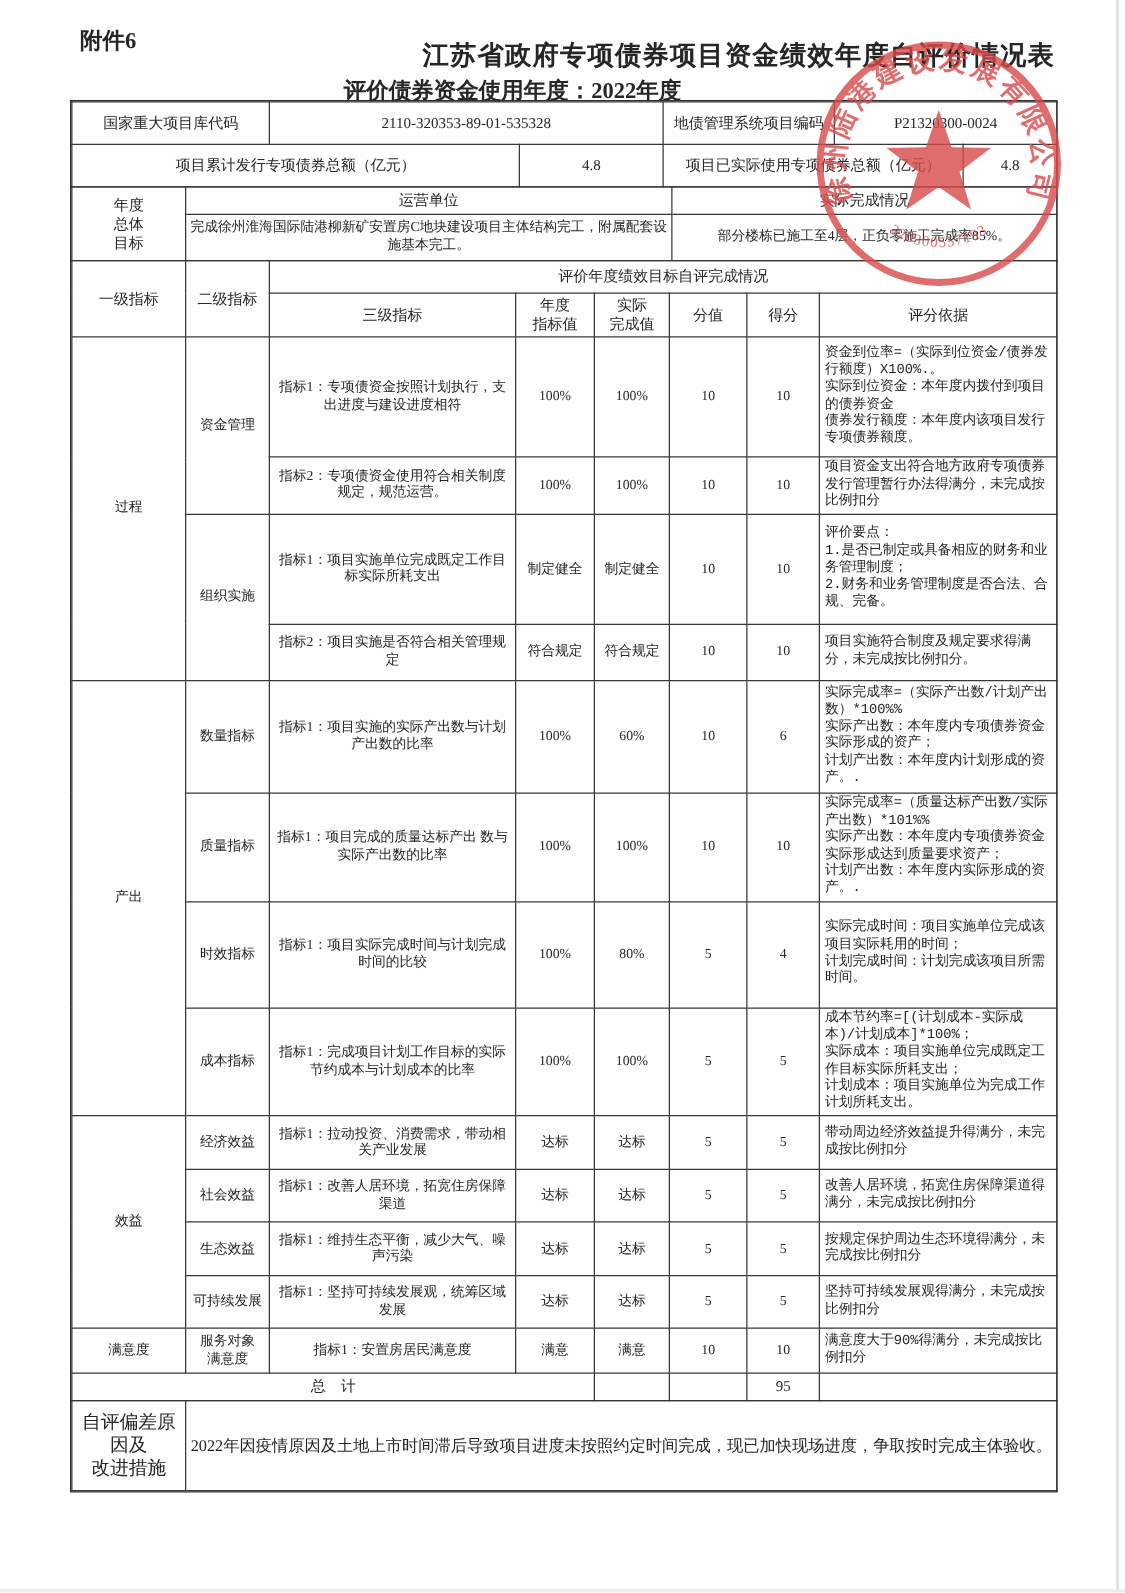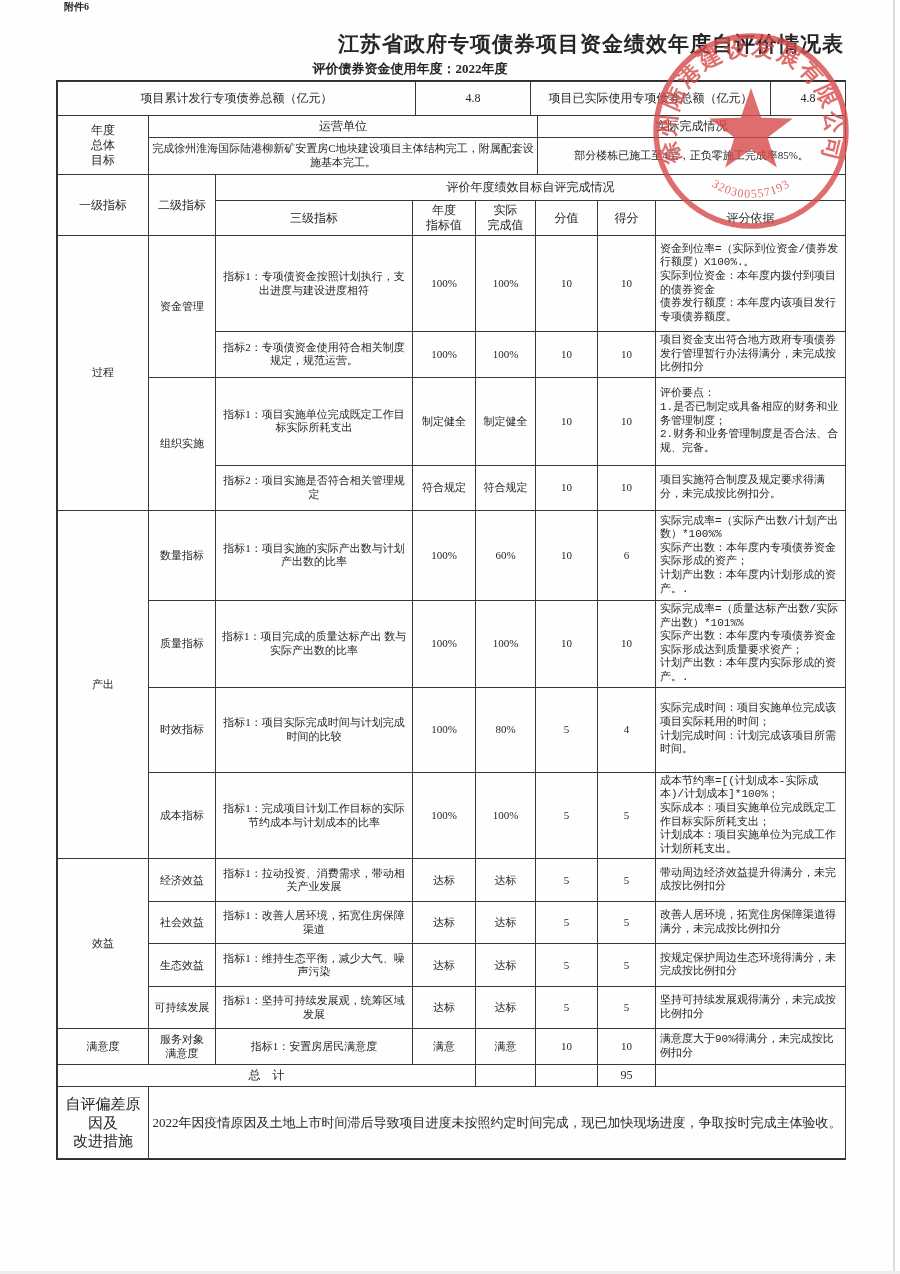--- a/index.html
+++ b/index.html
@@ -5,25 +5,25 @@
   html,body{margin:0;padding:0;}
   body{
     width:900px;height:1274px;background:#fefefe;position:relative;
     font-family:"Liberation Serif","DejaVu Serif",serif;color:#262626;
     overflow:hidden;
   }
   .sheet{position:relative;width:900px;height:1274px;}
   .scan-edge{position:absolute;top:0;right:5px;width:2px;height:100%;background:#dcdcda;}
   .scan-bottom{position:absolute;left:0;bottom:0;width:100%;height:3px;background:#eceeec;}
 
-  .attach{position:absolute;left:64px;top:0;font-size:10px;font-weight:bold;}
+  .attach{position:absolute;left:64px;top:20px;font-size:18px;font-weight:bold;}
   .title{position:absolute;left:0;top:30px;width:844px;text-align:right;
          font-size:21px;font-weight:bold;letter-spacing:1px;}
   .subtitle{position:absolute;left:0;top:60px;width:820px;text-align:center;
-            font-size:13px;font-weight:600;}
+            font-size:18px;font-weight:600;}
 
   .tables{position:absolute;left:56px;top:80px;width:788px;border:1px solid #2f2f2f;}
   table{border-collapse:collapse;table-layout:fixed;width:788px;}
   table + table{margin-top:-1px;}
   td{
     border:1px solid #383838;font-size:11px;line-height:1.25;
     padding:2px 3px;text-align:center;vertical-align:middle;
     overflow:hidden;word-break:break-all;
   }
   .f12 td{font-size:12px;}
@@ -48,20 +48,26 @@
   <table class="f12">
     <colgroup>
           <col style="width:158px">
           <col style="width:200px">
           <col style="width:115px">
           <col style="width:137px">
           <col style="width:103px">
           <col style="width:75px">
         </colgroup>
     <tbody>
+    <tr style="height:34px">
+      <td>国家重大项目库代码</td>
+      <td colspan="2">2110-320353-89-01-535328</td>
+      <td>地债管理系统项目编码</td>
+      <td colspan="2">P21320300-0024</td>
+    </tr>
     <tr style="height:34px">
       <td colspan="2">项目累计发行专项债券总额（亿元）</td>
       <td>4.8</td>
       <td colspan="2">项目已实际使用专项债券总额（亿元）</td>
       <td>4.8</td>
     </tr>
   </tbody>
       </table>
 
   <table class="f12">

